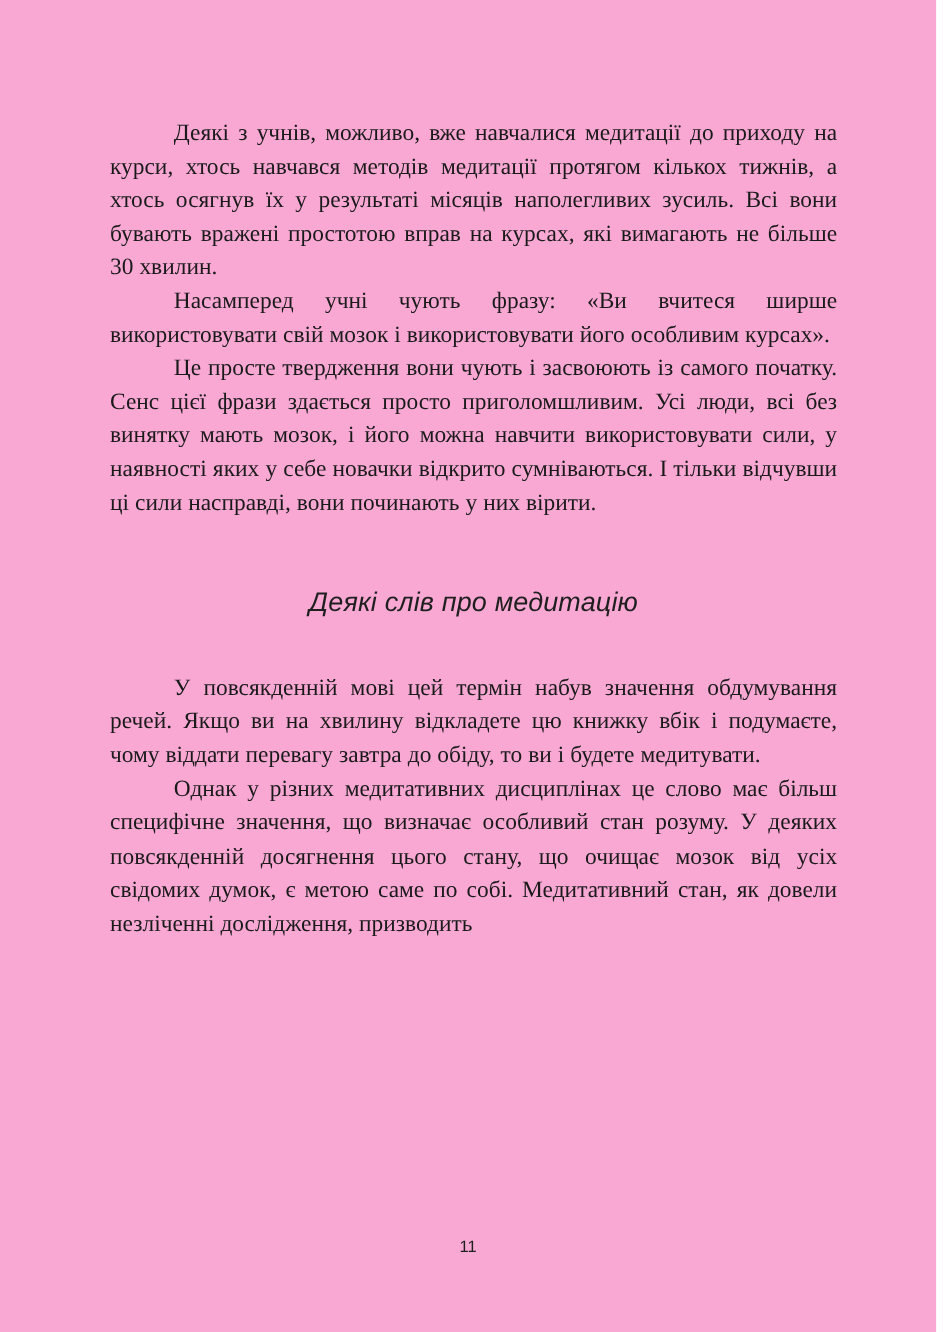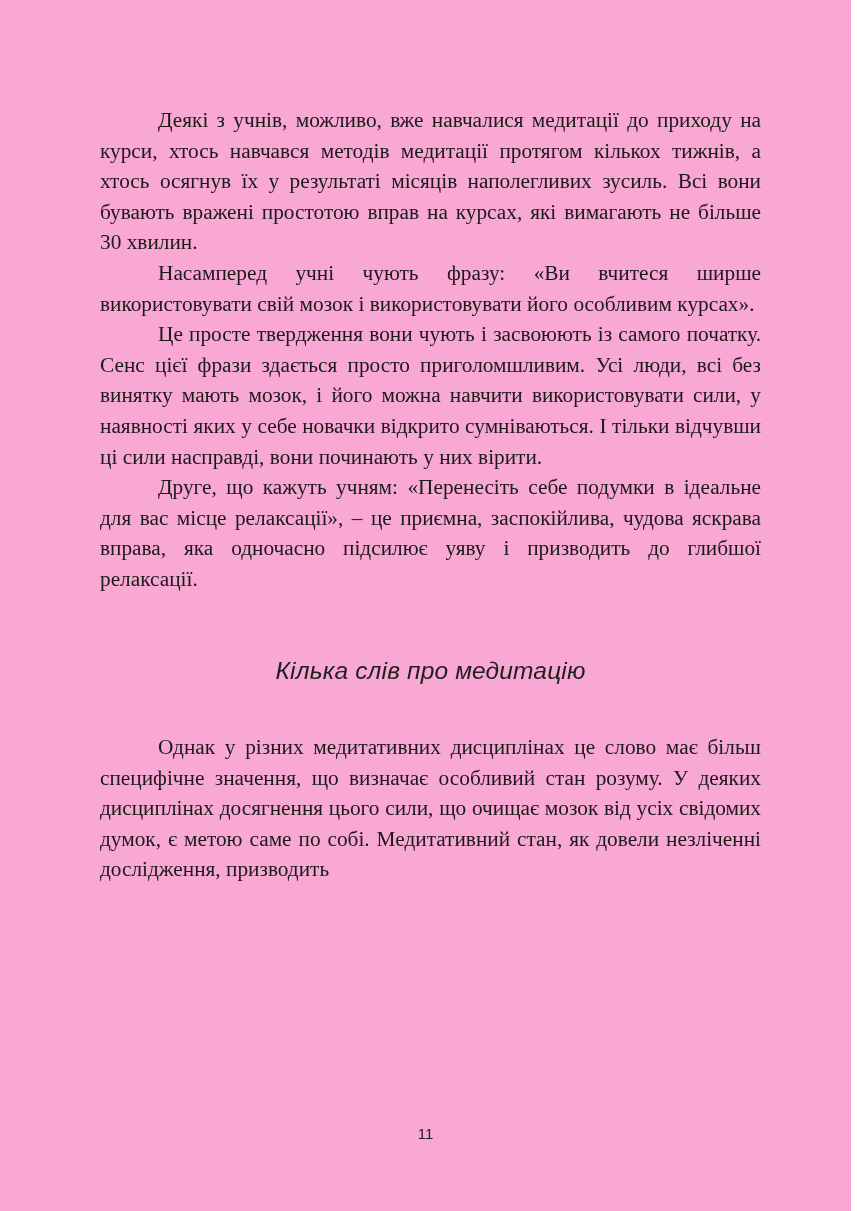--- a/index.html
+++ b/index.html
@@ -76,28 +76,28 @@
 <div class="page">
 
   <div class="text-column">
 
     <p class="para">Деякі з учнів, можливо, вже навчалися медитації до приходу на курси, хтось навчався методів медитації протягом кількох тижнів, а хтось осягнув їх у результаті місяців наполегливих зусиль. Всі вони бувають вражені простотою вправ на курсах, які вимагають не більше 30 хвилин.</p>
 
     <p class="para">Насамперед учні чують фразу: «Ви вчитеся ширше використовувати свій мозок і використовувати його особливим курсах».</p>
 
     <p class="para">Це просте твердження вони чують і засвоюють із самого початку. Сенс цієї фрази здається просто приголомшливим. Усі люди, всі без винятку мають мозок, і його можна навчити використовувати сили, у наявності яких у себе новачки відкрито сумніваються. І тільки відчувши ці сили насправді, вони починають у них вірити.</p>
 
-    <p class="para">Друге, що кажуть учням: «Перенесіть себе подумки в ідеальне для вас місце релаксації», – це приємна, заспокійлива, чудова яскрава вправа, яка одночасно підсилює уяву і призводить до глибшої релаксації.</p>
 
     <div class="gap-before-heading"></div>
 
-    <h2 class="section-heading">Кілька слів про медитацію</h2>
+    <h2 class="section-heading">Деякі слів про медитацію</h2>
 
     <div class="gap-after-heading"></div>
 
+    <p class="para">У повсякденній мові цей термін набув значення обдумування речей. Якщо ви на хвилину відкладете цю книжку вбік і подумаєте, чому віддати перевагу завтра до обіду, то ви і будете медитувати.</p>
 
-    <p class="para">Однак у різних медитативних дисциплінах це слово має більш специфічне значення, що визначає особливий стан розуму. У деяких дисциплінах досягнення цього сили, що очищає мозок від усіх свідомих думок, є метою саме по собі. Медитативний стан, як довели незліченні дослідження, призводить</p>
+    <p class="para">Однак у різних медитативних дисциплінах це слово має більш специфічне значення, що визначає особливий стан розуму. У деяких повсякденній досягнення цього стану, що очищає мозок від усіх свідомих думок, є метою саме по собі. Медитативний стан, як довели незліченні дослідження, призводить</p>
 
   </div>
 
   <div class="page-number">11</div>
 
 </div>
 
 </body></html>

